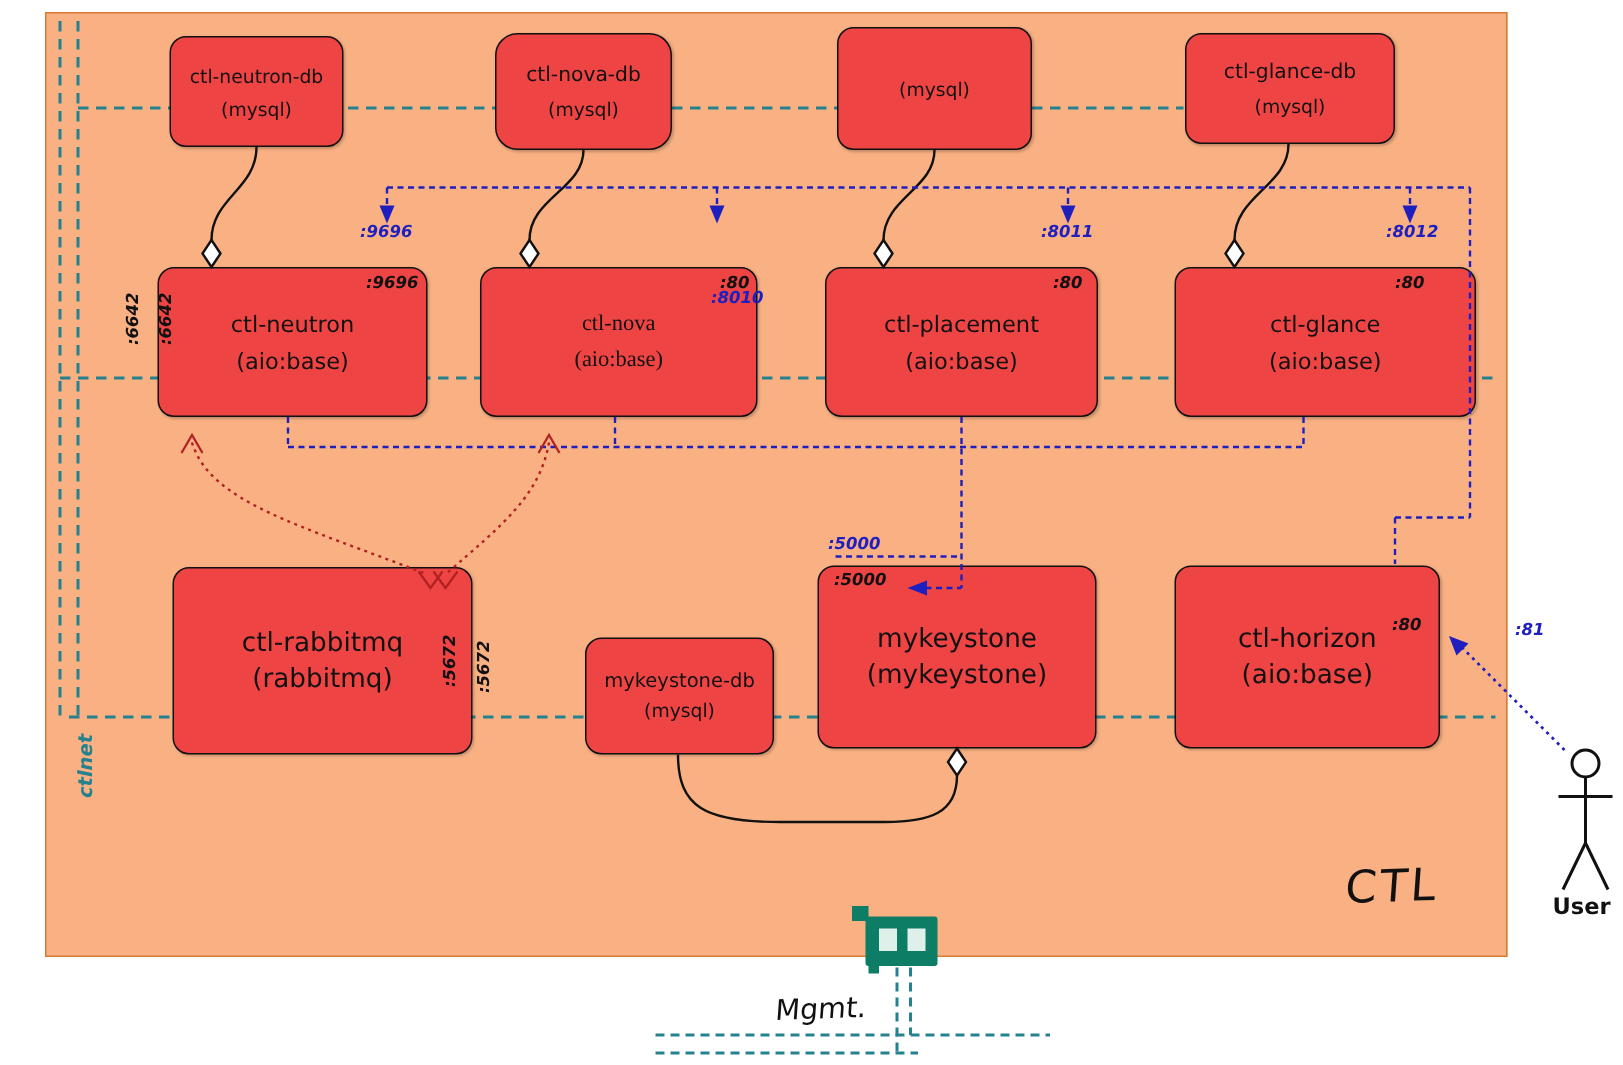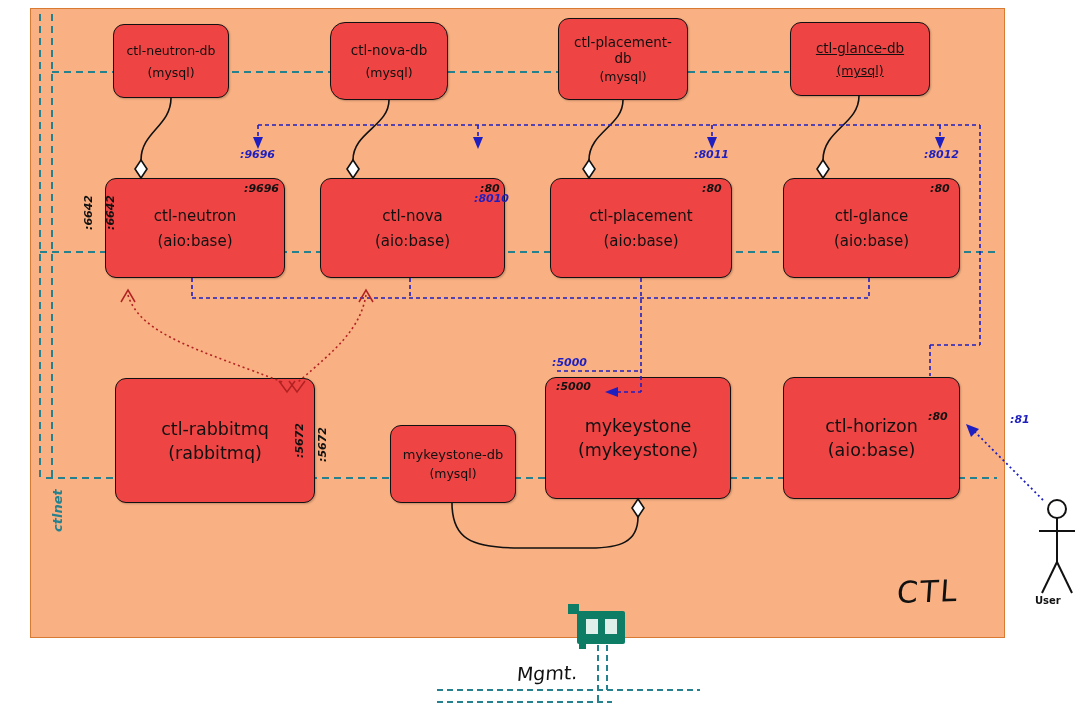--- a/index.html
+++ b/index.html
@@ -14,29 +14,29 @@
 
   .node { position:absolute; background:#ef4444; border:1.6px solid #111111; border-radius:11px;
           display:flex; flex-direction:column; align-items:center; justify-content:center;
           gap:7px; z-index:2; text-align:center; box-shadow:1px 1px 2px rgba(0,0,0,0.22);
           padding:0 10px; color:#111; }
 
   
   #n-neutron-db { left:113px; top:24px; width:116px; height:74px; }
   #n-nova-db    { left:330px; top:22px; width:118px; height:78px;border-radius:15px; }
   #n-placement-db { left:558px; top:18px; width:130px; height:82px; gap:3px; }
-  #n-glance-db  { left:790px; top:22px; width:140px; height:74px;text-decoration:underline; }
+  #n-glance-db  { left:790px; top:22px; width:140px; height:74px; }
   .db-t { font-size:13.5px; } .db-s { font-size:12.5px; }
   #n-neutron-db .db-t { font-size:12.5px; }
 
   
   #n-neutron   { left:105px; top:178px; width:180px; height:100px; }
-  #n-nova      { left:320px; top:178px; width:185px; height:100px; }
+  #n-nova      { left:320px; top:178px; width:185px; height:100px;font-family:Liberation Serif, serif; }
   #n-placement { left:550px; top:178px; width:182px; height:100px; }
-  #n-glance    { left:783px; top:178px; width:177px; height:100px; }
+  #n-glance    { left:783px; top:178px; width:201px; height:100px; }
   .sv-t, .sv-s { font-size:15px; }
 
   
   #n-rabbitmq    { left:115px; top:378px; width:200px; height:125px; gap:4px;align-items:center; }
   #n-keystone-db { left:390px; top:425px; width:126px; height:78px; gap:4px; }
   #n-keystone    { left:545px; top:377px; width:186px; height:122px; gap:4px; }
   #n-horizon     { left:783px; top:377px; width:177px; height:122px; gap:4px; }
   .bg-t, .bg-s { font-size:17.5px; }
   #n-keystone-db .bg-t { font-size:13px;text-align:center; } #n-keystone-db .bg-s { font-size:12.5px; }
 
@@ -52,21 +52,21 @@
   #p-glance-pub  { left:924px; top:148px; } #p-glance-in  { left:930px; top:182px; }
   #p-ovsdb-out { left:82px;  top:230px; } #p-ovsdb-in { left:104px; top:230px; }
   #p-amqp-in   { left:293px; top:458px; } #p-amqp-out { left:316px; top:462px; }
   #p-keystone-pub { left:552px; top:356px; } #p-keystone-in { left:556px; top:380px; }
   #p-horizon-in { left:928px; top:410px; } #p-horizon-pub { left:962px; top:413px;padding-left:48px; }
 
   .big-label { position:absolute; z-index:4; color:#111; font-size:30px;
                transform:skewX(-6deg) rotate(-2deg); letter-spacing:2px; }
   #l-ctl  { left:897px; top:574px; }
   #l-mgmt { left:517px; top:662px; font-size:19px; letter-spacing:0; }
-  #l-user { left:1035px; top:595px; font-size:10px; font-weight:bold;
+  #l-user { left:1035px; top:595px; font-size:15px; font-weight:bold;
             transform:none; letter-spacing:0; }
   #l-ctlnet { position:absolute; left:50px; top:532px; z-index:4; color:#26818f;
               font-size:13px; font-style:italic; font-weight:bold;
               transform:rotate(-90deg); transform-origin:0 0; }
 </style>
 </head>
 <body>
 
 <div class="zone"></div>
 
@@ -88,21 +88,20 @@
 
 <div class="node" id="n-neutron-db">
   <span class="db-t">ctl-neutron-db</span>
   <span class="db-s">(mysql)</span>
 </div>
 <div class="node" id="n-nova-db">
   <span class="db-t">ctl-nova-db</span>
   <span class="db-s">(mysql)</span>
 </div>
 <div class="node" id="n-placement-db">
-  <span class="db-t">ctl-placement-db</span>
   <span class="db-s">(mysql)</span>
 </div>
 <div class="node" id="n-glance-db">
   <span class="db-t">ctl-glance-db</span>
   <span class="db-s">(mysql)</span>
 </div>
 
 <div class="node" id="n-neutron">
   <span class="sv-t">ctl-neutron</span>
   <span class="sv-s">(aio:base)</span>

